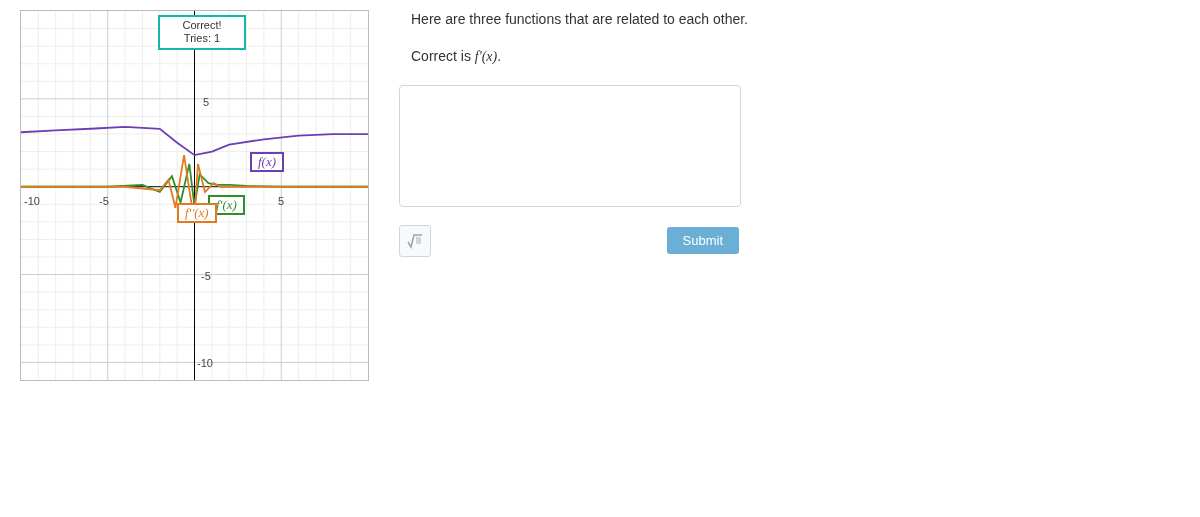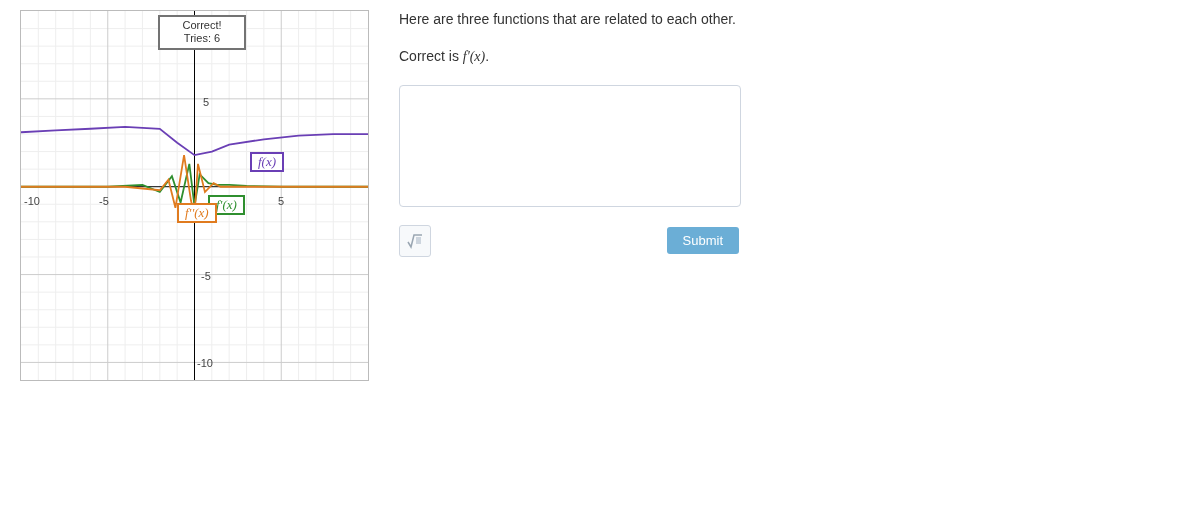--- a/index.html
+++ b/index.html
@@ -39,21 +39,21 @@
     width: 100%;
     height: 100%;
     display: block;
   }
 
   .status-box {
     position: absolute;
     left: 137px;
     top: 4px;
     width: 84px;
-    border: 2px solid #737373;
+    border: 2px solid #14b8a6;
     background: #fff;
     text-align: center;
     font-size: 11px;
     line-height: 1.2;
     padding: 2px 0 3px 0;
     z-index: 5;
   }
 
   .fn-label {
     position: absolute;
@@ -84,21 +84,21 @@
   .tl-x5   { left:257px; top:184px; }
   .tl-y5   { left:182px; top: 85px; }
   .tl-ym5  { left:180px; top:259px; }
   .tl-ym10 { left:176px; top:346px; }
 
   
   .narrative {
     max-width: 520px;
   }
   .narrative p {
-    margin: 0 0 18px 0;
+    margin: 0 0 18px 12px;
     line-height: 1.35;
   }
   .math {
     font-family: "Times New Roman", serif;
     font-style: italic;
   }
 
   .answer-panel {
     border: 1px solid #cfd6e0;
     border-radius: 4px;
@@ -250,21 +250,21 @@
 
       <div class="tick-label tl-xm10">-10</div>
       <div class="tick-label tl-xm5">-5</div>
       <div class="tick-label tl-x5">5</div>
       <div class="tick-label tl-y5">5</div>
       <div class="tick-label tl-ym5">-5</div>
       <div class="tick-label tl-ym10">-10</div>
 
       <div class="status-box">
         <div>Correct!</div>
-        <div>Tries: 6</div>
+        <div>Tries: 1</div>
       </div>
     </div>
   </div>
 
   <div class="narrative">
 
     <p>Here are three functions that are related to each other.</p>
 
 
     <p>

